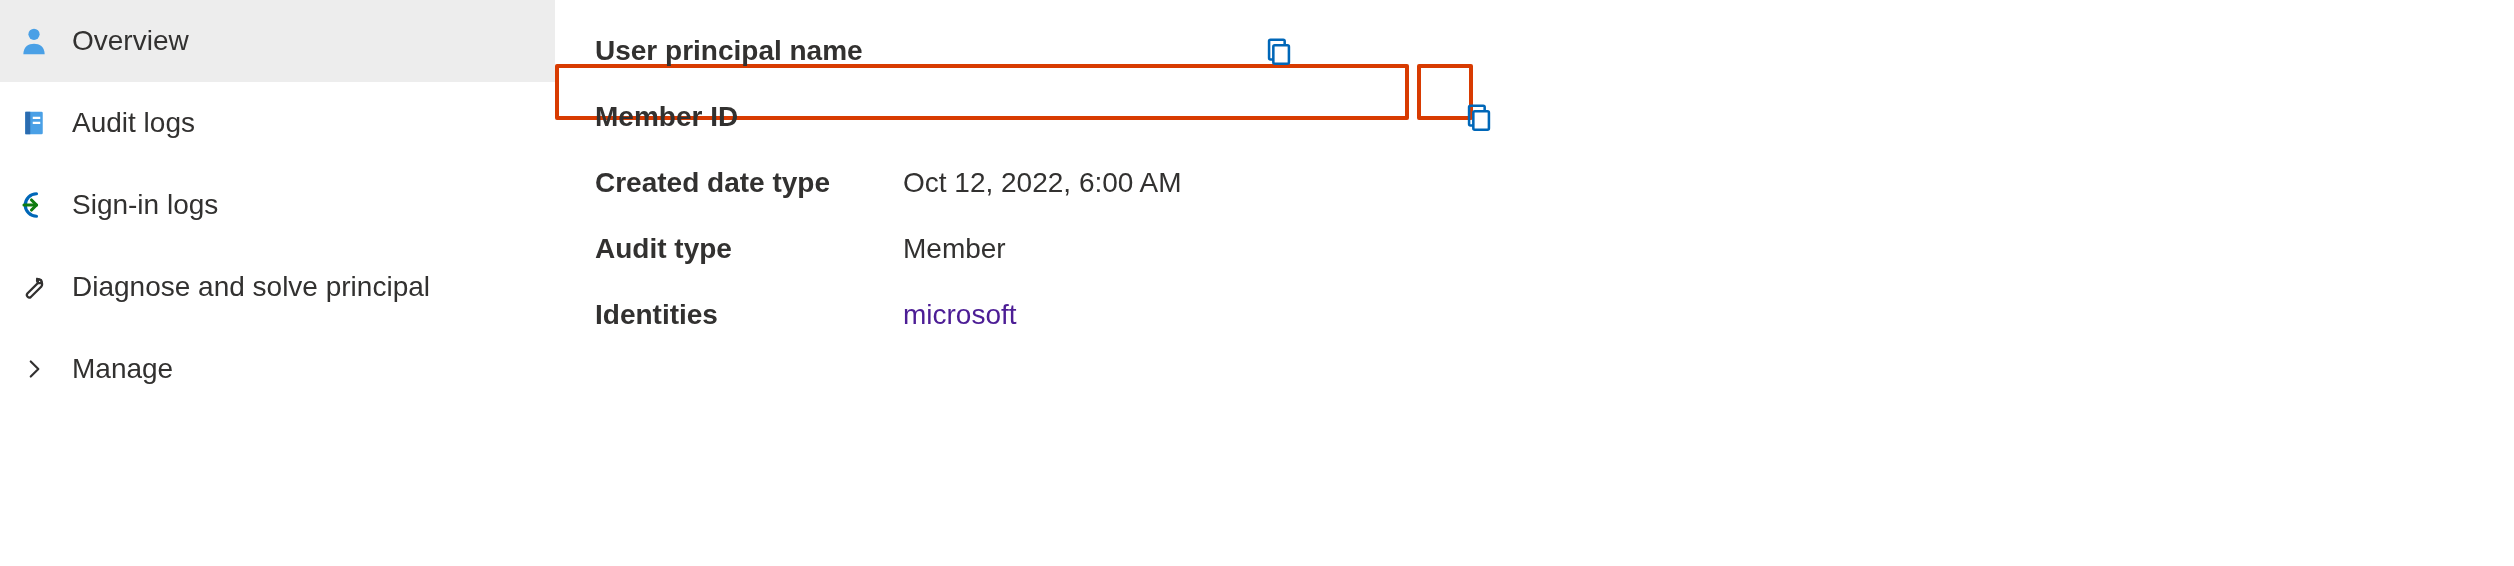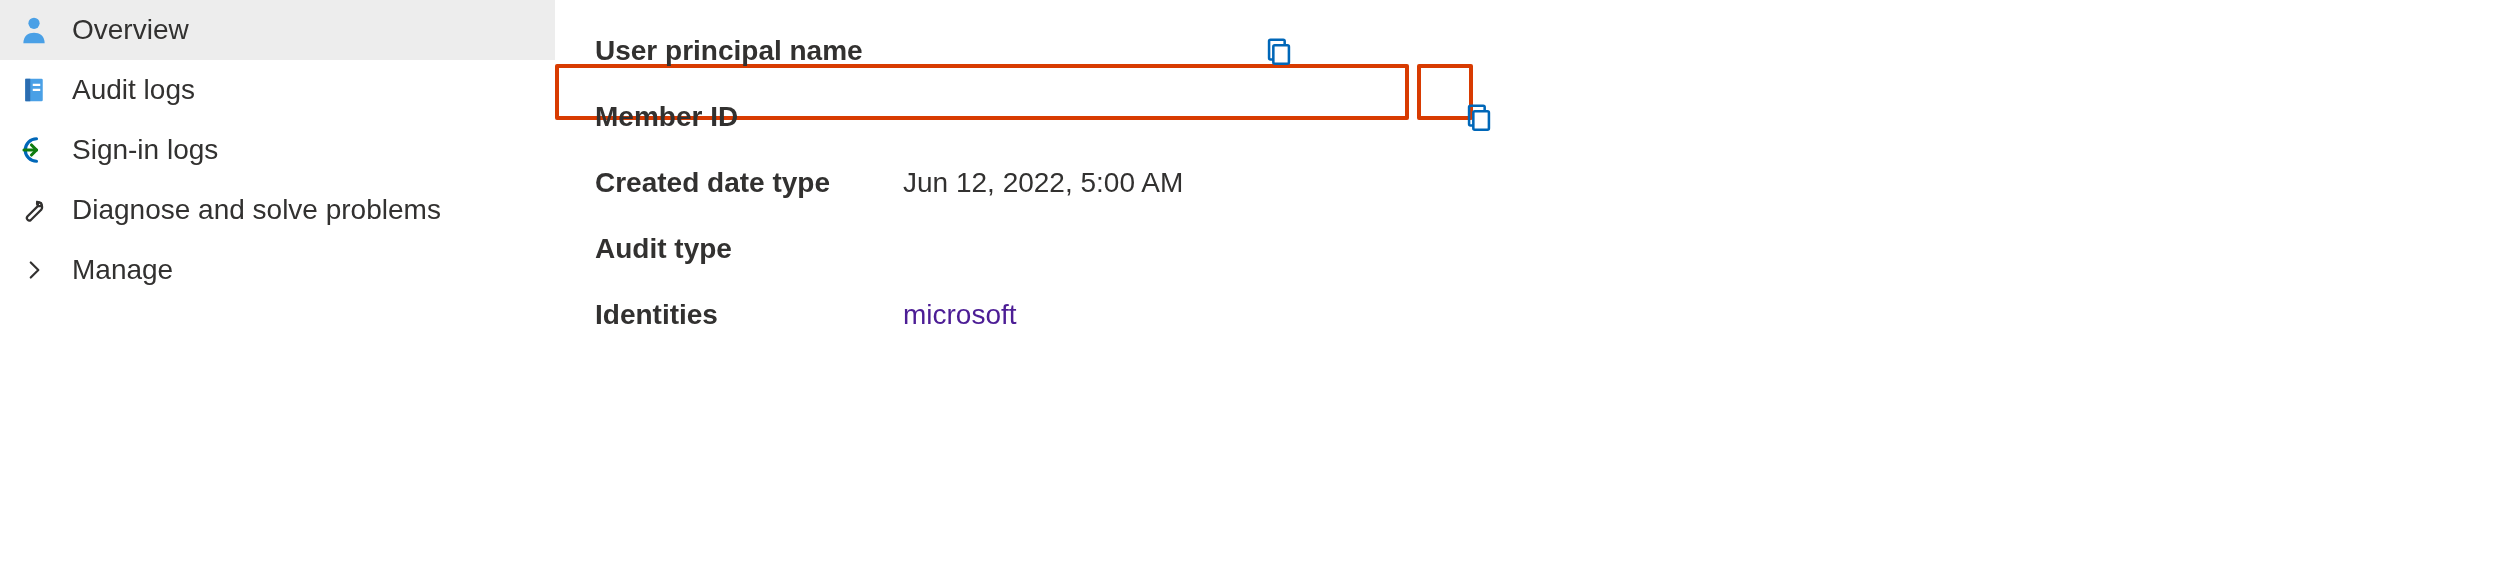--- a/index.html
+++ b/index.html
@@ -15,21 +15,21 @@
       display: flex;
       height: 100%;
     }
     .sidebar {
       width: 555px;
       flex-shrink: 0;
     }
     .sidebar-item {
       display: flex;
       align-items: center;
-      height: 60px;
+      height: 82px;
       padding-left: 16px;
       cursor: pointer;
       font-size: 28px;
       color: #323130;
     }
     .sidebar-item.active {
       background: #ededed;
     }
     .sidebar-icon {
       width: 36px;
@@ -137,21 +137,21 @@
       <span class="sidebar-label">Sign-in logs</span>
     </div>
 
     <div class="sidebar-item">
       <span class="sidebar-icon">
         <svg viewBox="0 0 24 24" width="30" height="30" fill="none" stroke="#323130" stroke-width="1.8">
           <path d="M14.5 5.5 a4 4 0 0 1 4 4 a4 4 0 0 1 -0.6 2.1 l-8.4 8.4 a2 2 0 0 1 -2.8 -2.8 l8.4 -8.4 A4 4 0 0 1 14.5 5.5 Z"></path>
           <circle cx="16.5" cy="7.5" r="1.4" fill="#ffffff"></circle>
         </svg>
       </span>
-      <span class="sidebar-label">Diagnose and solve problems</span>
+      <span class="sidebar-label">Diagnose and solve principal</span>
     </div>
 
     <div class="sidebar-item">
       <span class="sidebar-icon">
         <svg viewBox="0 0 24 24" width="26" height="26" fill="none" stroke="#323130" stroke-width="2" stroke-linecap="round" stroke-linejoin="round">
           <polyline points="9 5 16 12 9 19"></polyline>
         </svg>
       </span>
       <span class="sidebar-label">Manage</span>
     </div>
@@ -179,25 +179,26 @@
       <div class="copy-icon-wrap" style="left:868px">
         <svg viewBox="0 0 24 24" width="34" height="34" fill="none" stroke="#0067b8" stroke-width="1.8">
           <rect x="8" y="8" width="11" height="13" rx="1"></rect>
           <path d="M16 8 V5 a1 1 0 0 0 -1 -1 H6 a1 1 0 0 0 -1 1 v12 a1 1 0 0 0 1 1 h2"></path>
         </svg>
       </div>
     </div>
 
     <div class="field-row">
       <div class="field-label">Created date type</div>
-      <div class="field-value">Jun 12, 2022, 5:00 AM</div>
+      <div class="field-value">Oct 12, 2022, 6:00 AM</div>
     </div>
 
     <div class="field-row">
       <div class="field-label">Audit type</div>
+      <div class="field-value">Member</div>
     </div>
 
     <div class="field-row">
       <div class="field-label">Identities</div>
       <div class="field-value link">microsoft</div>
     </div>
 
   </main>
 </div>
 

